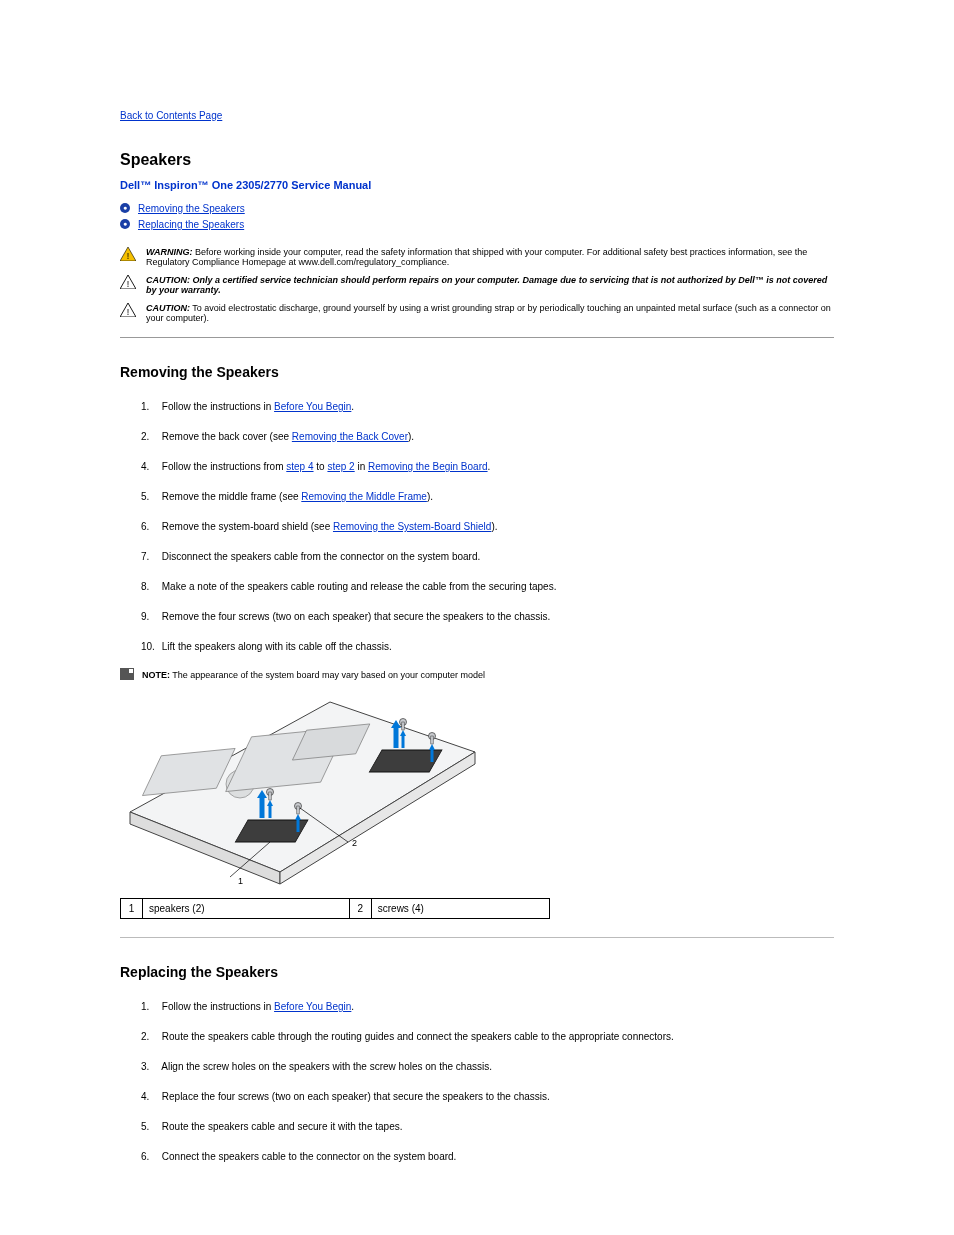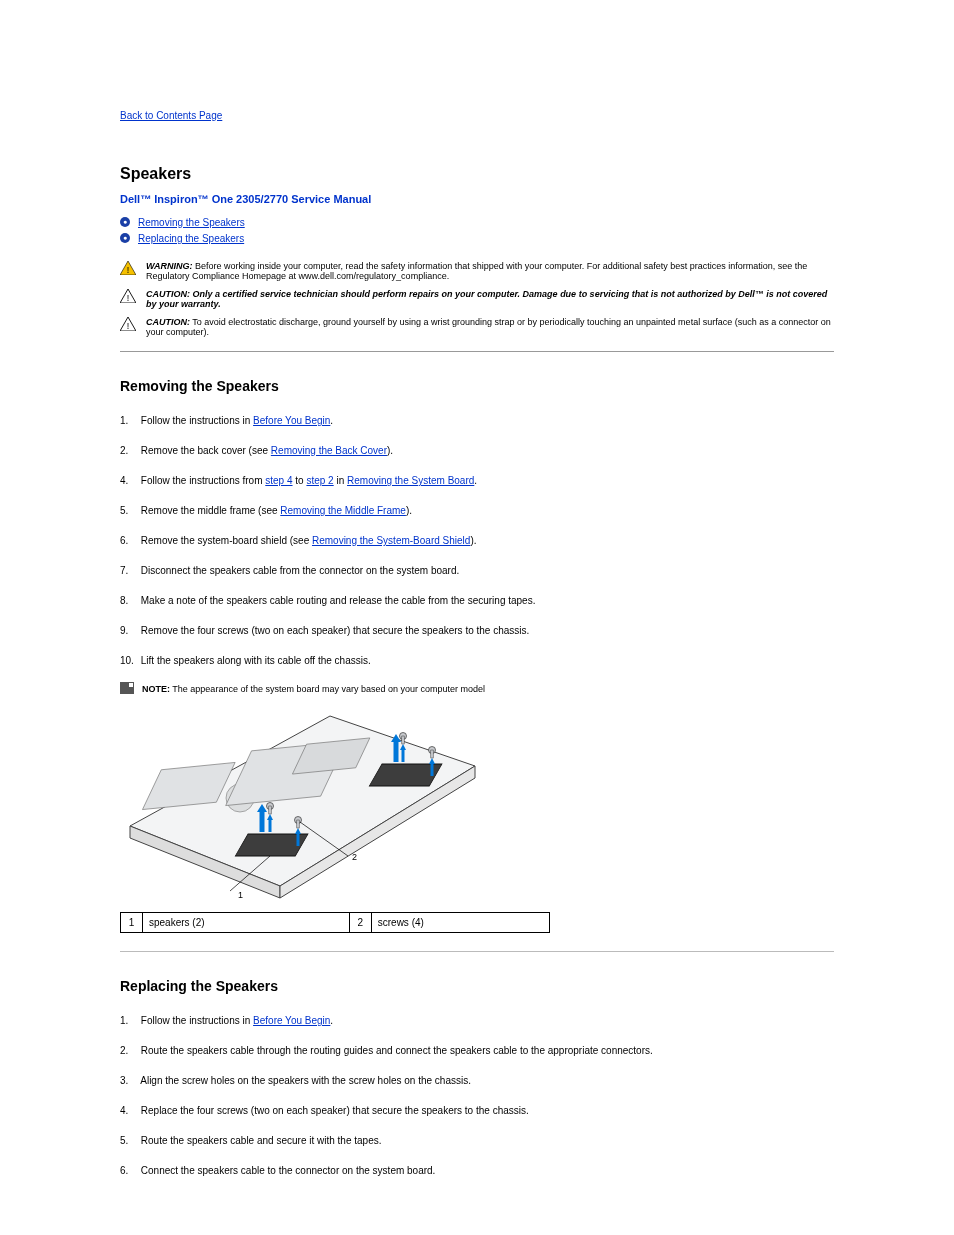--- a/index.html
+++ b/index.html
@@ -7,21 +7,21 @@
   body {
     font-family: Verdana, Arial, sans-serif;
     font-size: 10px;
     color: #000;
     width: 954px;
     min-height: 1235px;
     position: relative;
     padding: 110px 120px 40px 120px;
   }
   a, .linklike { color: #0033cc; text-decoration: underline; }
-  .back-link { margin-bottom: 44px; display: inline-block; }
+  .back-link { margin-bottom: 30px; display: inline-block; }
   .section-title { font-weight: bold; font-size: 16px; margin-bottom: 10px; }
   .manual-title {
     color: #0033cc;
     font-weight: bold;
     font-size: 11px;
     margin-bottom: 10px;
   }
   ul.toc {
     list-style: none;
     margin: 6px 0 14px 0;
@@ -67,20 +67,21 @@
   ol.steps {
     list-style: none;
     counter-reset: step;
   }
   ol.steps > li {
     counter-increment: step;
     font-size: 10px;
     line-height: 18px;
     margin-bottom: 12px;
     padding-left: 0;
+    margin-left: 21px;
   }
   ol.steps > li .num {
     display: inline-block;
     width: 18px;
   }
   .note-row {
     display: flex;
     gap: 8px;
     align-items: flex-end;
     font-size: 9px;
@@ -182,21 +183,21 @@
 <h2 class="proc-title">Removing the Speakers</h2>
 
 <ol class="steps">
   <li><span class="num">1.</span>
     <span>Follow the instructions in </span><a href="#">Before You Begin</a><span>.</span>
   </li>
   <li><span class="num">2.</span>
     <span>Remove the back cover (see </span><a href="#">Removing the Back Cover</a><span>).</span>
   </li>
   <li><span class="num">4.</span>
-    <span>Follow the instructions from </span><a href="#">step 4</a><span> to </span><a href="#">step 2</a><span> in </span><a href="#">Removing the System Board</a><span>.</span>
+    <span>Follow the instructions from </span><a href="#">step 4</a><span> to </span><a href="#">step 2</a><span> in </span><a href="#">Removing the Begin Board</a><span>.</span>
   </li>
   <li><span class="num">5.</span>
     <span>Remove the middle frame (see </span><a href="#">Removing the Middle Frame</a><span>).</span>
   </li>
   <li><span class="num">6.</span>
     <span>Remove the system-board shield (see </span><a href="#">Removing the System-Board Shield</a><span>).</span>
   </li>
   <li><span class="num">7.</span>
     <span>Disconnect the speakers cable from the connector on the system board.</span>
   </li>

